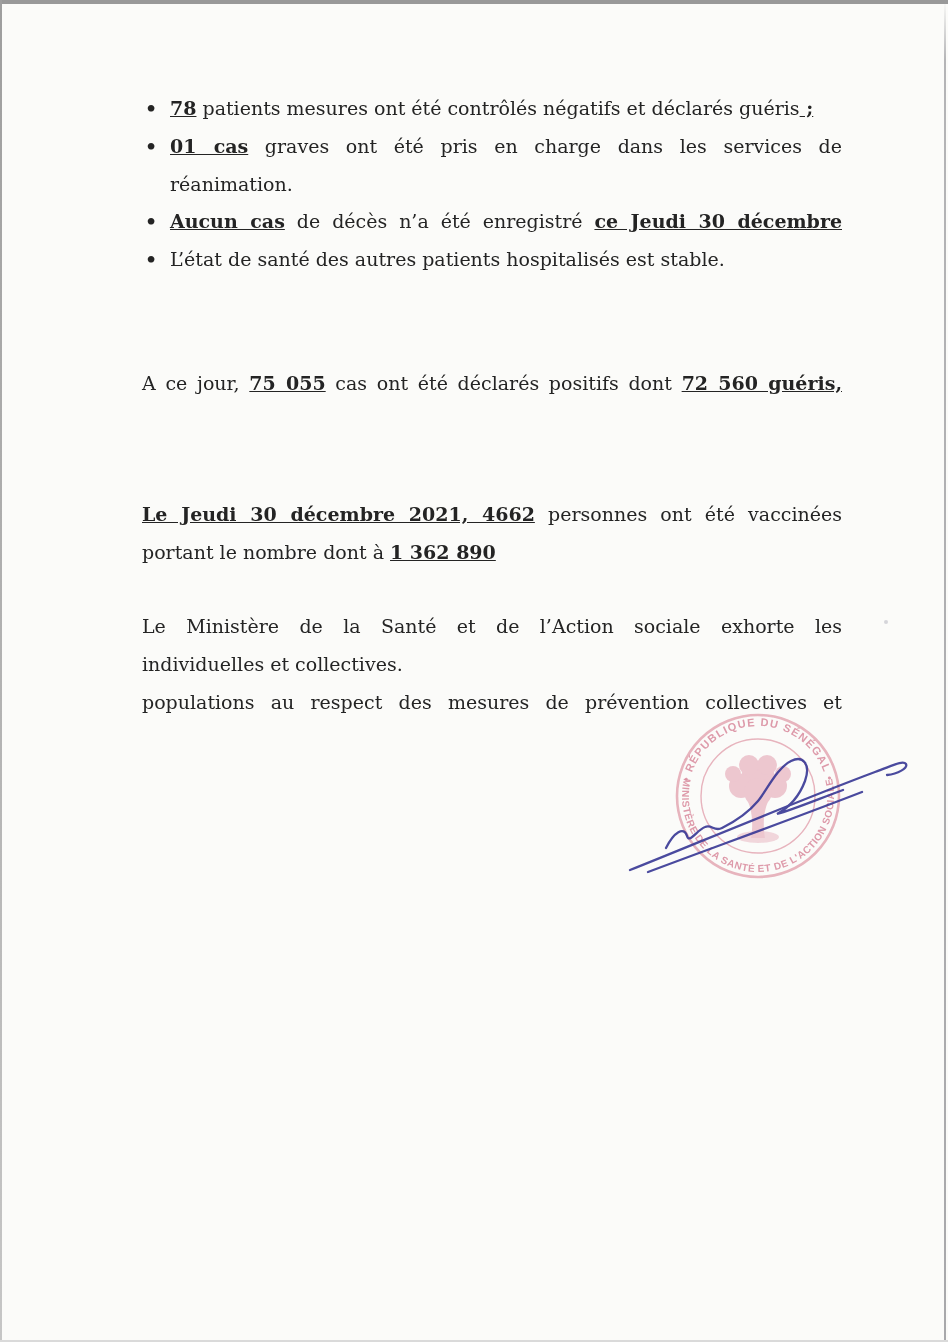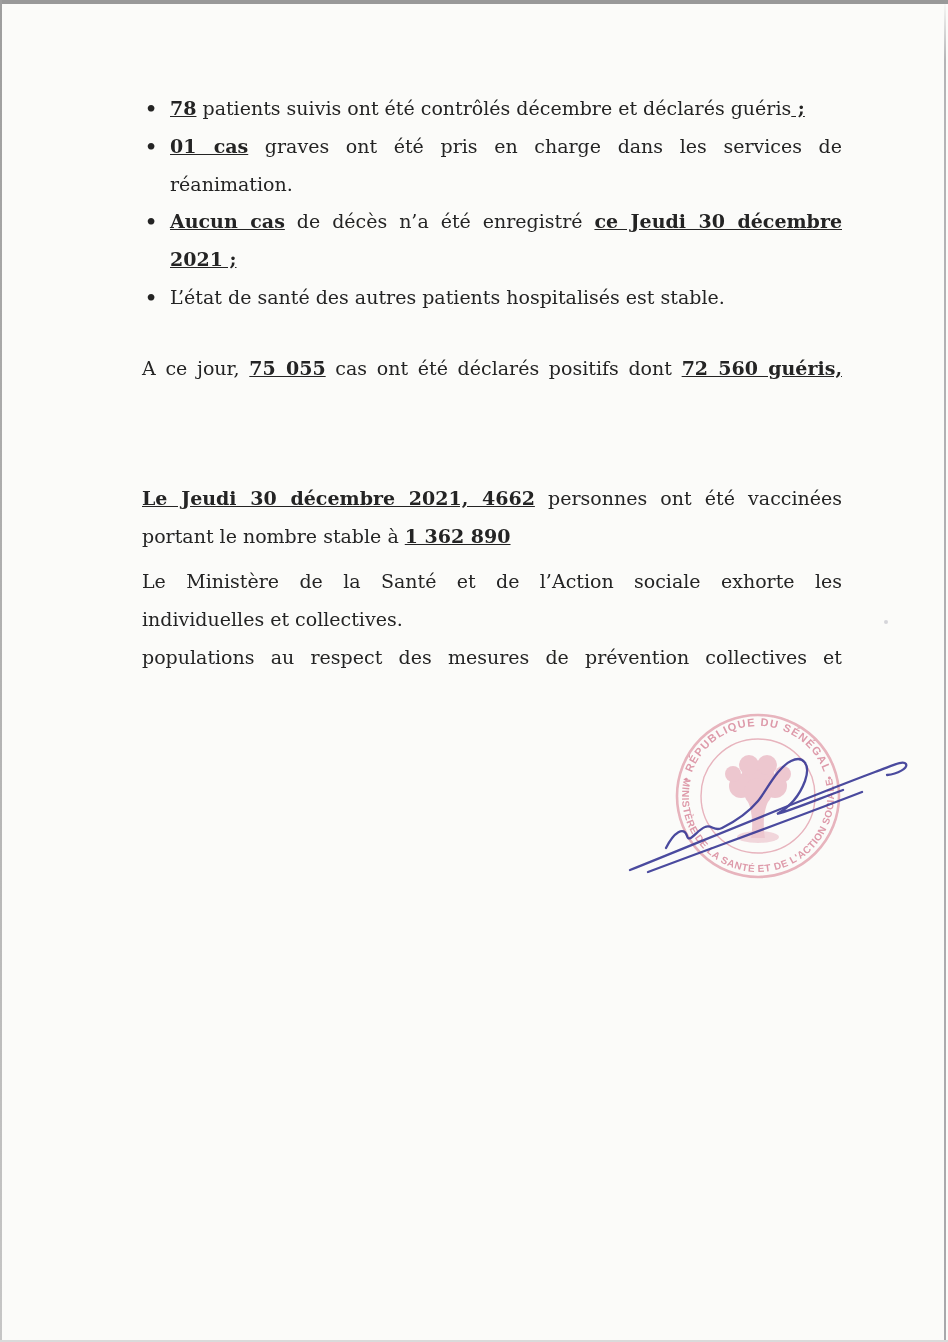--- a/index.html
+++ b/index.html
@@ -47,55 +47,54 @@
   <div class="edge-top"></div>
   <div class="edge-left"></div>
   <div class="edge-right"></div>
   <div class="edge-bottom"></div>
   <div class="speck"></div>
 
   <ul class="textcol bullets" style="top:90px">
     <li>
       <span class="dot">•</span>
       <div>
-          <div class="line"><b>78</b><span> patients suivis ont été contrôlés décembre et déclarés guéris</span><b> ;</b></div>
+          <div class="line"><b>78</b><span> patients mesures ont été contrôlés négatifs et déclarés guéris</span><b> ;</b></div>
         </div>
     </li>
     <li>
       <span class="dot">•</span>
       <div>
           <div class="line j"><b>01 cas</b><span> graves ont été pris en charge dans les services de</span></div>
           <div class="line"><span>réanimation.</span></div>
         </div>
     </li>
     <li>
       <span class="dot">•</span>
       <div>
           <div class="line j"><b>Aucun cas</b><span> de décès n’a été enregistré </span><b>ce Jeudi 30 décembre</b></div>
-          <div class="line"><b>2021 ;</b></div>
         </div>
     </li>
     <li>
       <span class="dot">•</span>
       <div>
           <div class="line"><span>L’état de santé des autres patients hospitalisés est stable.</span></div>
         </div>
     </li>
   </ul>
 
-  <div class="textcol" style="top:350px">
+  <div class="textcol" style="top:365px">
       <div class="line j"><span>A ce jour, </span><b>75 055</b><span> cas ont été déclarés positifs dont </span><b>72 560 guéris,</b></div>
     </div>
 
-  <div class="textcol" style="top:480px">
+  <div class="textcol" style="top:496px">
       <div class="line j"><b>Le Jeudi 30 décembre 2021, 4662</b><span> personnes ont été vaccinées</span></div>
-      <div class="line"><span>portant le nombre stable à </span><b>1 362 890</b></div>
+      <div class="line"><span>portant le nombre dont à </span><b>1 362 890</b></div>
     </div>
 
-  <div class="textcol" style="top:563px">
+  <div class="textcol" style="top:608px">
       <div class="line j"><span>Le Ministère de la Santé et de l’Action sociale exhorte les</span></div>
       <div class="line"><span>individuelles et collectives.</span></div>
       <div class="line j"><span>populations au respect des mesures de prévention collectives et</span></div>
     </div>
 
   <svg class="stamp" viewBox="0 0 220 220" aria-hidden="true">
     <defs>
       <path id="arcT" d="M 40 110 A 70 70 0 1 1 180 110"></path>
       <path id="arcB" d="M 38.6 84 A 76 76 0 1 0 181.4 84"></path>
     </defs>

